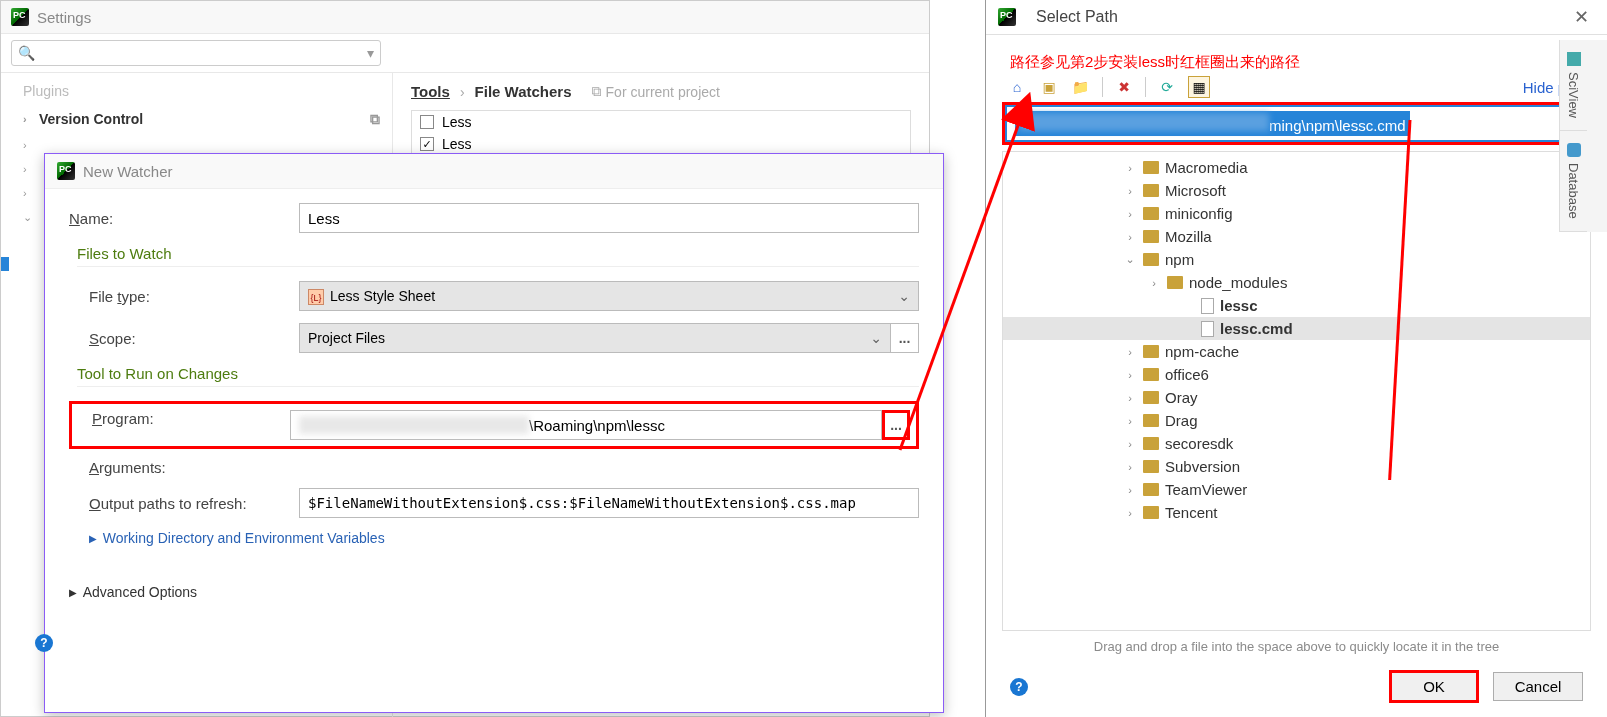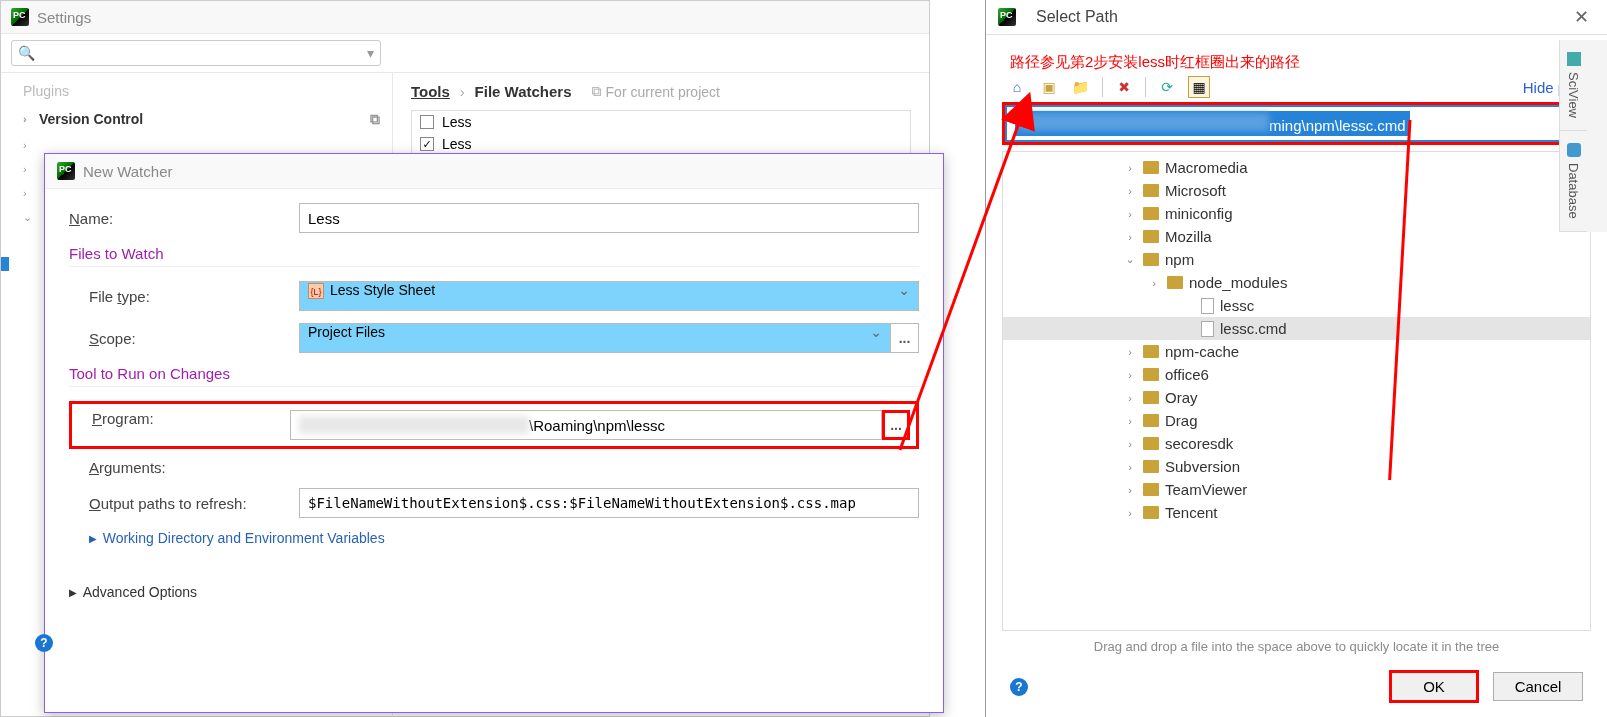--- a/index.html
+++ b/index.html
@@ -33,22 +33,22 @@
 
 .new-watcher { position:absolute; left:44px; top:153px; width:900px; height:560px; background:#fff; border:1px solid #8b5cf6; box-shadow:0 3px 12px rgba(0,0,0,0.25); }
 .nw-title { display:flex;align-items:center;gap:8px;padding:8px 12px;border-bottom:1px solid #eee; background:#f9f9f9;}
 .nw-title span{color:#888;font-size:15px;}
 .nw-body { padding: 14px 24px; }
 .form-row { display:flex; align-items:center; margin-bottom:12px; }
 .form-label { width: 230px; color:#444; font-size:15px;}
 .form-label .ul { text-decoration: underline; }
 .form-input { flex:1; border:1px solid #bbb; padding:5px 8px; font-size:15px; height:30px;}
 .form-input.mono { font-family: "Consolas", monospace; font-size:14px;}
-.sect { color:#a21caf; font-size:15px; margin:10px 0 14px 0; border-bottom:1px solid #eee; padding-bottom:4px;}
-.combo { flex:1; display:flex; border:1px solid #bbb; height:30px; padding:0 8px; justify-content:space-between; background:#7dd3fc;}
+.sect { color:#4d7c0f; font-size:15px; margin:10px 0 14px 8px; border-bottom:1px solid #eee; padding-bottom:4px;}
+.combo { flex:1; display:flex; align-items:center; border:1px solid #bbb; height:30px; padding:0 8px; justify-content:space-between; background:#e5e5e5;}
 .combo-ic { width:16px;height:16px;background:#fca;display:inline-block;margin-right:6px;font-size:9px;color:#900;text-align:center;line-height:16px;border:1px solid #c86;}
 .combo-dd { color:#666; }
 .browse-btn { width:28px;height:30px;border:1px solid #bbb;border-left:none;display:flex;align-items:center;justify-content:center;font-weight:bold;color:#555;}
 .redbox { border: 3px solid #f00 !important; }
 .red-row { border:3px solid #f00; padding:6px; display:flex; margin-bottom:10px;}
 .expand-link { color:#2962b5; display:flex;align-items:center;gap:6px;margin-top:8px;}
 .expand-link .tri{font-size:10px;}
 .blur-strip { display:inline-block; background:#e8e8e8; filter:blur(3px); height:18px; }
 .help-ic{width:18px;height:18px;border-radius:50%;background:#1976d2;color:#fff;display:inline-flex;align-items:center;justify-content:center;font-size:12px;font-weight:bold;}
 .nw-bottom{position:absolute;bottom:10px;left:18px;}
@@ -69,21 +69,21 @@
 .sp-path-row { display:flex; padding:0 16px 6px 16px; align-items:center; gap:6px;}
 .sp-path-box { flex:1; border:3px solid #f00; padding:0;}
 .sp-path-inner{border:2px solid #2684d8; padding:4px 8px; display:flex;align-items:center;}
 .sp-path-text { background:#2684d8; color:#fff; padding:2px 4px; font-size:15px; }
 .tree { flex:1; overflow:auto; border:1px solid #ddd; margin:0 16px; padding:4px 0;}
 .tree-row { display:flex;align-items:center;gap:6px;padding:3px 0 3px 10px;font-size:15px;color:#333;}
 .tree-row.sel{background:#e4e4e4;}
 .tr-chev{width:14px;color:#888;font-size:11px;text-align:center;}
 .fold-ic{width:16px;height:13px;background:#c9a23a;border-radius:1px;display:inline-block;}
 .file-ic{width:13px;height:16px;background:#fff;border:1px solid #aaa;display:inline-block;}
-.tree-row.d1{padding-left:120px;} .tree-row.d2{padding-left:144px;} .tree-row.d3{padding-left:178px;}
+.tree-row.d1{padding-left:120px;} .tree-row.d2{padding-left:144px;} .tree-row.d3{padding-left:178px;font-weight:bold;}
 .sp-hint{text-align:center;color:#8b8b8b;font-size:13px;padding:8px;}
 .sp-buttons{display:flex;justify-content:flex-end;gap:14px;padding:8px 24px 14px 24px;align-items:center;}
 .sp-buttons .help-ic{margin-right:auto;}
 .btn{min-width:90px;padding:5px 18px;border:1px solid #adadad;background:#f0f0f0;font-size:15px;text-align:center;}
 .btn.ok{border:3px solid #f00;}
 
 
 .rt-panel{position:absolute;right:0;top:40px;width:50px;height:300px;border-left:1px solid #ddd;}
 .rt-tab{writing-mode:vertical-rl;padding:12px 6px;color:#555;border-bottom:1px solid #ddd;display:flex;align-items:center;gap:6px;font-size:13px;}
 .rt-ic{width:16px;height:16px;display:inline-block;}

